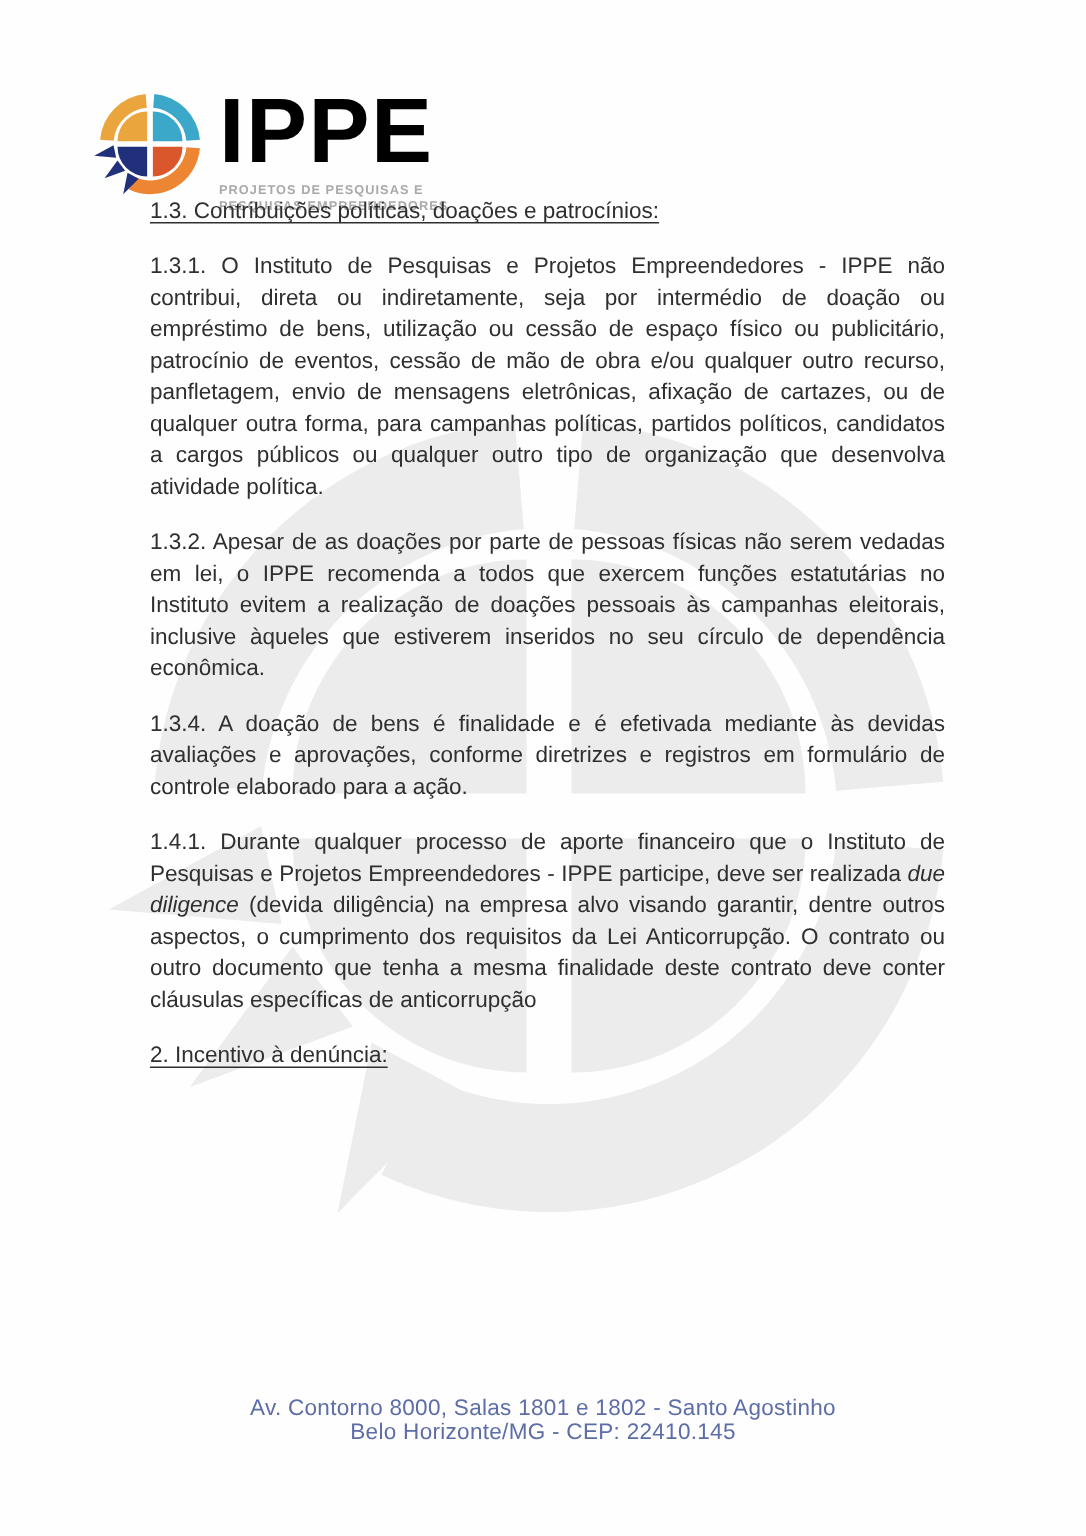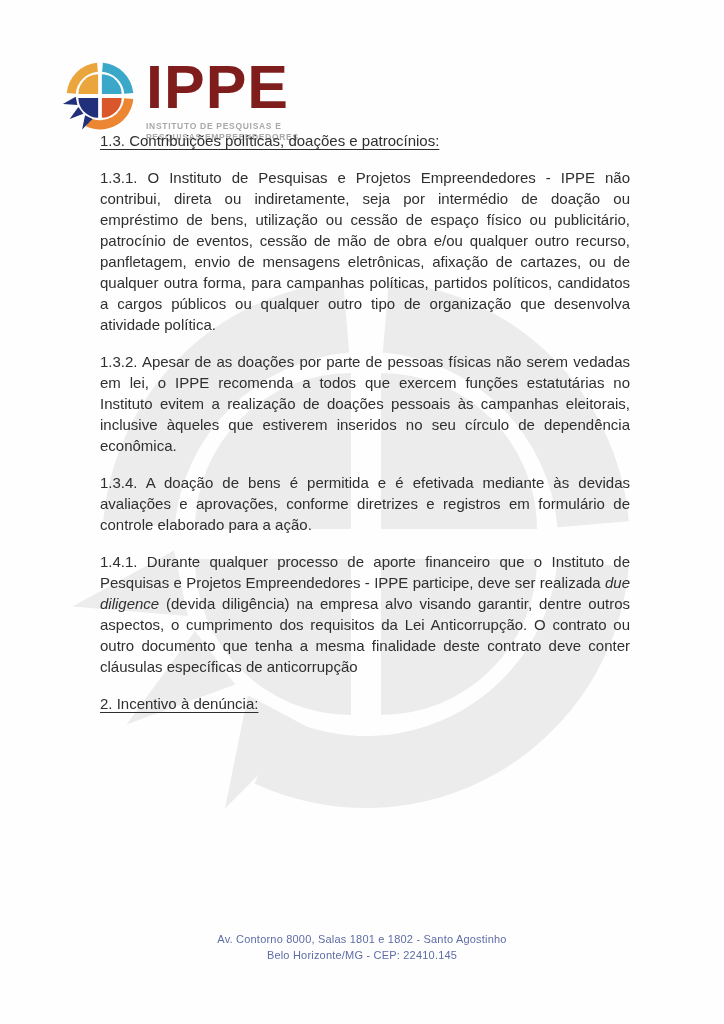--- a/index.html
+++ b/index.html
@@ -16,21 +16,21 @@
     position:absolute;
     left:66px; top:244px;
     width:600px; height:600px;
     pointer-events:none;
   }
   
   .header { position:absolute; left:62px; top:58px; display:flex; align-items:flex-start; }
   .logo-icon { width:76px; height:76px; flex:0 0 auto; }
   .logo-text { margin-left:8px; padding-top:0; }
   .brand {
-    font-size:61px; font-weight:bold; color:#7f1d1d;
+    font-size:61px; font-weight:bold; color:#000000;
     line-height:58px; letter-spacing:1px;
   }
   .subtitle {
     font-size:8.5px; font-weight:bold; color:#a9a9a9;
     letter-spacing:0.7px; line-height:11px; margin-top:5px;
   }
   
   .content {
     position:absolute;
     left:100px; top:130px; width:530px;
@@ -43,21 +43,21 @@
     text-underline-offset:3px;
     margin:0 0 16px 0;
   }
   .para { text-align:justify; }
   .italic { font-style:italic; }
   
   .footer {
     position:absolute;
     left:0; right:0; top:931px;
     text-align:center;
-    font-size:11px; line-height:16px;
+    font-size:15px; line-height:16px;
     color:#5d6da6;
     letter-spacing:0.2px;
   }
 </style>
 </head>
 <body>
 
 <div class="page">
 
   <svg class="watermark" viewBox="0 0 100 100" aria-hidden="true">
@@ -84,31 +84,31 @@
       <path d="M 52.5 47.5 L 78.5 47.5 A 26 26 0 0 0 52.5 21.5 Z" fill="#3BA7C9"></path>
       <path d="M 52.5 52.5 L 52.5 78.5 A 26 26 0 0 0 78.5 52.5 Z" fill="#D9572B"></path>
       <path d="M 47.5 52.5 L 21.5 52.5 A 26 26 0 0 0 47.5 78.5 Z" fill="#20307A"></path>
       <path d="M 26.5 94.1 L 40.1 80.4 L 30.3 75.2 Z" fill="#20307A"></path>
       <path d="M 10.1 80.1 L 28.2 73.4 L 21.5 64.5 Z" fill="#20307A"></path>
       <path d="M 1.1 60.4 L 20.3 62.0 L 18.0 51.1 Z" fill="#20307A"></path>
     </svg>
     <div class="logo-text">
       <div class="brand">IPPE</div>
       <div class="subtitle">
-        <div>INSTITUTO DE PESQUISAS E</div>
+        <div>PROJETOS DE PESQUISAS E</div>
         <div>PESQUISAS EMPREENDEDORES</div>
       </div>
     </div>
   </div>
 
   <div class="content">
     <div class="blk heading">1.3. Contribuições políticas, doações e patrocínios:</div>
     <p class="blk para">1.3.1. O Instituto de Pesquisas e Projetos Empreendedores - IPPE não contribui, direta ou indiretamente, seja por intermédio de doação ou empréstimo de bens, utilização ou cessão de espaço físico ou publicitário, patrocínio de eventos, cessão de mão de obra e/ou qualquer outro recurso, panfletagem, envio de mensagens eletrônicas, afixação de cartazes, ou de qualquer outra forma, para campanhas políticas, partidos políticos, candidatos a cargos públicos ou qualquer outro tipo de organização que desenvolva atividade política.</p>
     <p class="blk para">1.3.2. Apesar de as doações por parte de pessoas físicas não serem vedadas em lei, o IPPE recomenda a todos que exercem funções estatutárias no Instituto evitem a realização de doações pessoais às campanhas eleitorais, inclusive àqueles que estiverem inseridos no seu círculo de dependência econômica.</p>
-    <p class="blk para">1.3.4. A doação de bens é permitida e é efetivada mediante às devidas avaliações e aprovações, conforme diretrizes e registros em formulário de controle elaborado para a ação.</p>
+    <p class="blk para">1.3.4. A doação de bens é finalidade e é efetivada mediante às devidas avaliações e aprovações, conforme diretrizes e registros em formulário de controle elaborado para a ação.</p>
     <p class="blk para"><span>1.4.1. Durante qualquer processo de aporte financeiro que o Instituto de Pesquisas e Projetos Empreendedores - IPPE participe, deve ser realizada </span><span class="italic">due diligence</span><span> (devida diligência) na empresa alvo visando garantir, dentre outros aspectos, o cumprimento dos requisitos da Lei Anticorrupção. O contrato ou outro documento que tenha a mesma finalidade deste contrato deve conter cláusulas específicas de anticorrupção</span></p>
     <div class="blk heading">2. Incentivo à denúncia:</div>
   </div>
 
   <div class="footer">
     <div>Av. Contorno 8000, Salas 1801 e 1802 - Santo Agostinho</div>
     <div>Belo Horizonte/MG - CEP: 22410.145</div>
   </div>
 
 </div>

